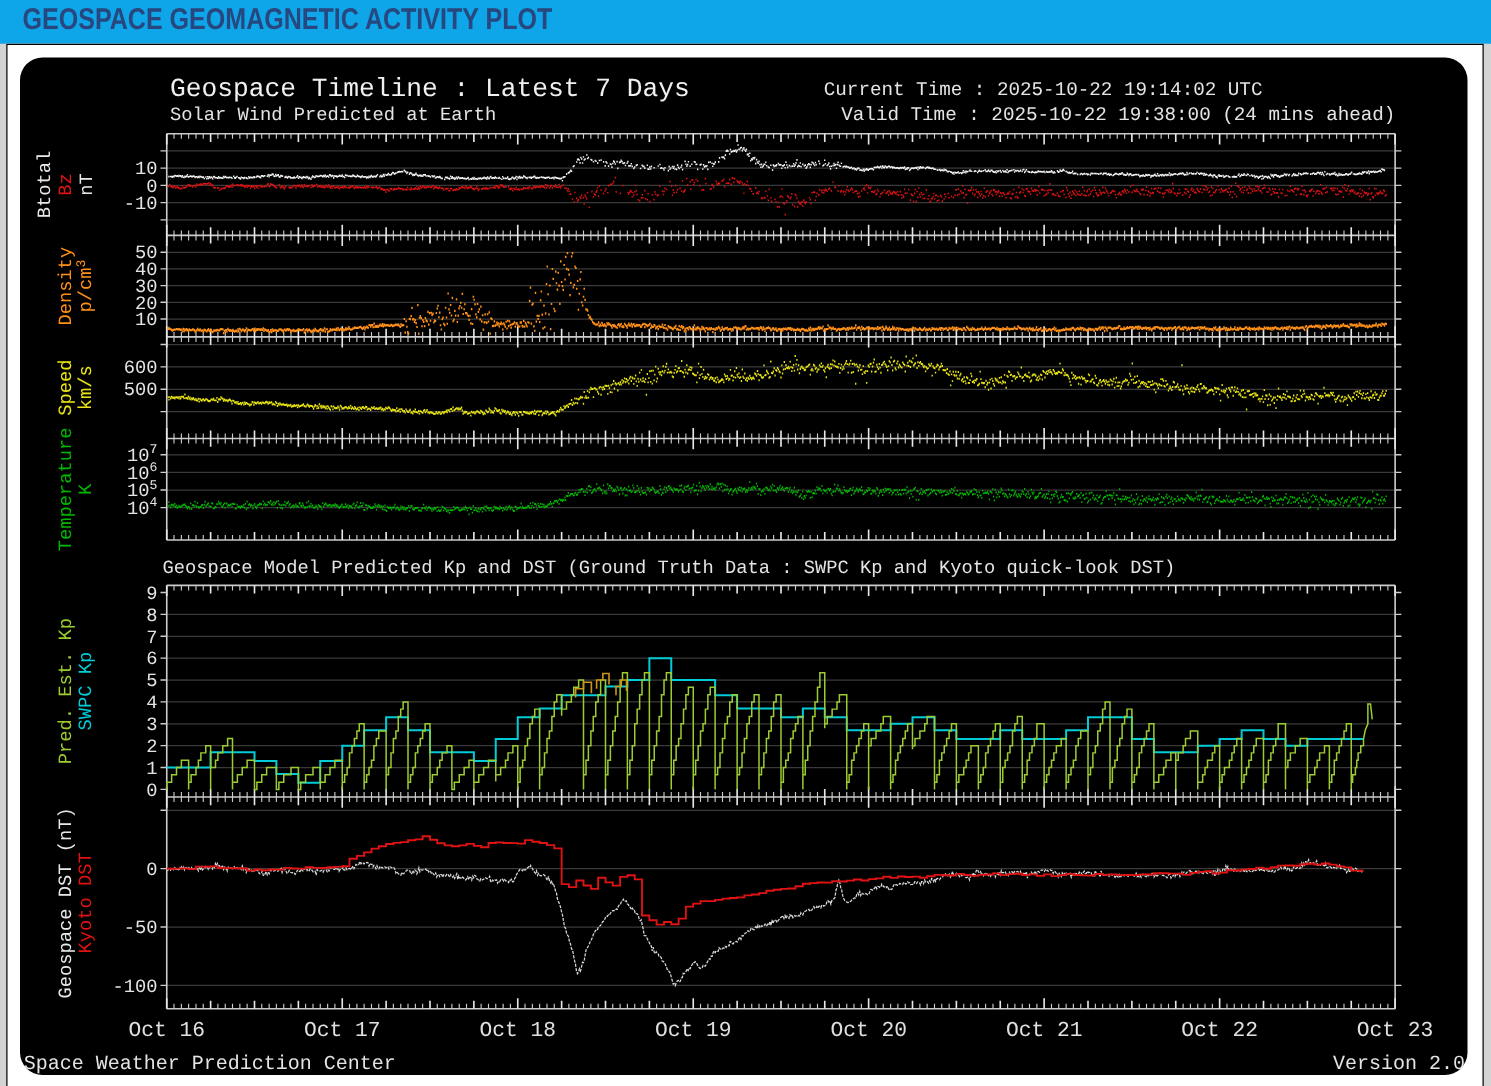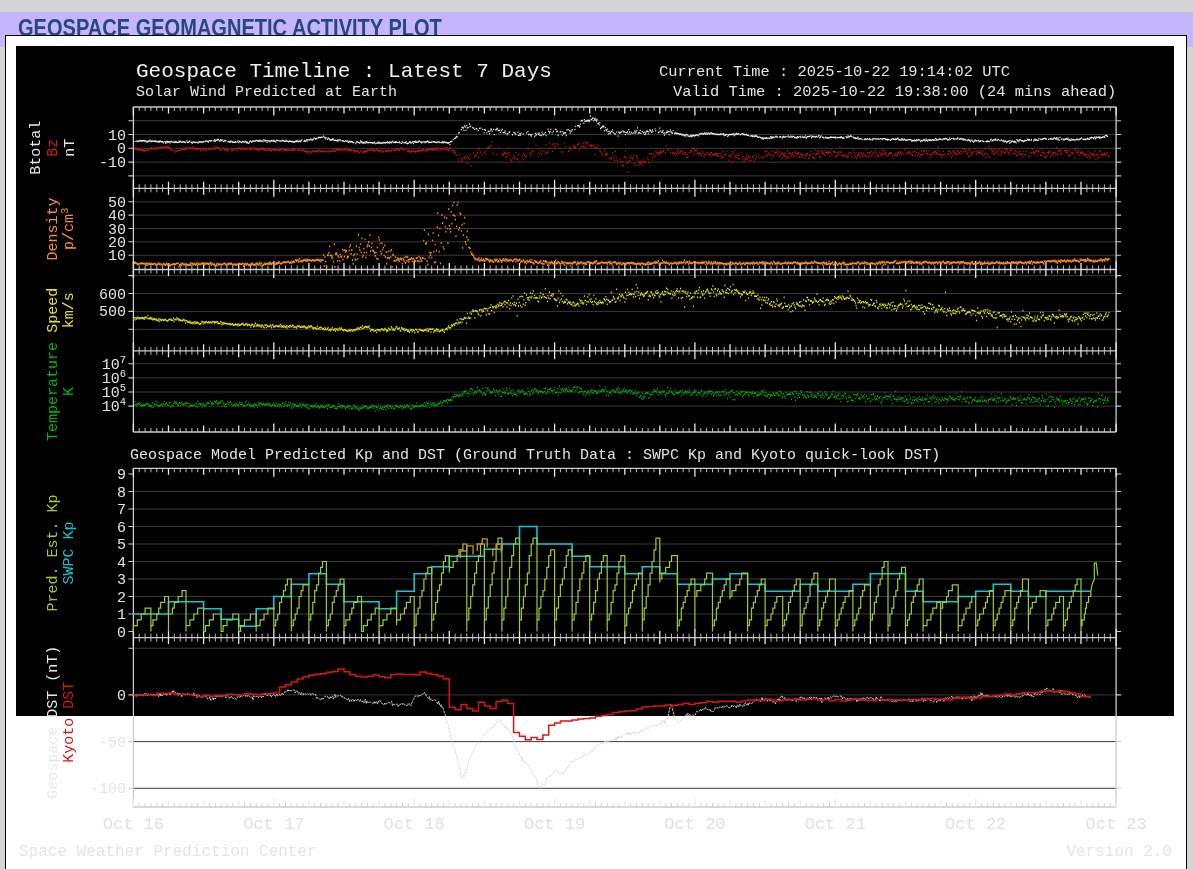--- a/index.html
+++ b/index.html
@@ -1,18 +1,18 @@
 <!DOCTYPE html>
 <html><head><meta charset="utf-8"><title>GEOSPACE GEOMAGNETIC ACTIVITY PLOT</title>
 <style>
 html,body{margin:0;padding:0;background:#d4d4d4;width:1193px;height:869px;overflow:hidden;}
-#bar{position:absolute;left:0;top:12px;width:1193px;height:35px;background:#c4b5fd;}
+#bar{position:absolute;left:0;top:0;width:1193px;height:35px;background:#0ea5e9;}
 #bar h1{margin:0;position:absolute;left:18px;top:2px;font:bold 24px "Liberation Sans", sans-serif;color:#27477e;transform:scaleX(0.835);transform-origin:0 0;white-space:nowrap;}
 #box{position:absolute;left:5px;top:35px;width:1180px;height:834px;background:#ffffff;border:1px solid #000;}
-#img{position:absolute;left:10px;top:10px;width:1158px;height:670px;background:#000;}
+#img{position:absolute;left:10px;top:10px;width:1158px;height:814px;background:#000;border-radius:18px;}
 svg{position:absolute;left:0;top:0;}
 </style></head>
 <body>
 <div id="bar">
     <h1>GEOSPACE GEOMAGNETIC ACTIVITY PLOT</h1>
   </div>
 <div id="box">
     <div id="img">
 <svg width="1158" height="814" viewBox="16 46 1158 814">
 <path d="M133.4 120.7H1116.1M133.4 134.5H1116.1M133.4 148.3H1116.1M133.4 162.1H1116.1M133.4 175.9H1116.1M133.4 201.8H1116.1M133.4 215.1H1116.1M133.4 228.5H1116.1M133.4 241.8H1116.1M133.4 255.2H1116.1M133.4 275.6H1116.1M133.4 293.5H1116.1M133.4 311.4H1116.1M133.4 329.3H1116.1M133.4 363.8H1116.1M133.4 377.9H1116.1M133.4 392.0H1116.1M133.4 406.1H1116.1" stroke="#3a3a3a" stroke-width="1" fill="none"></path>

